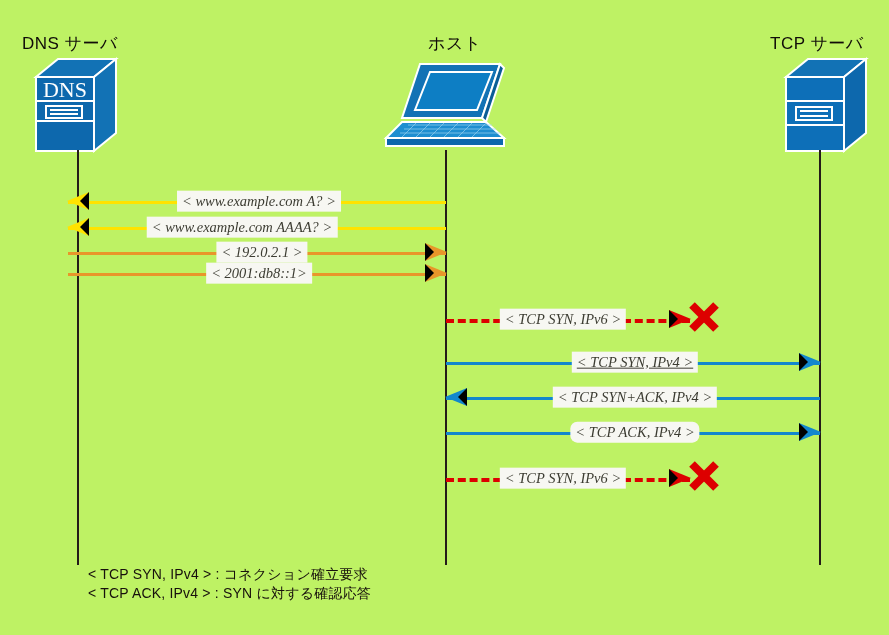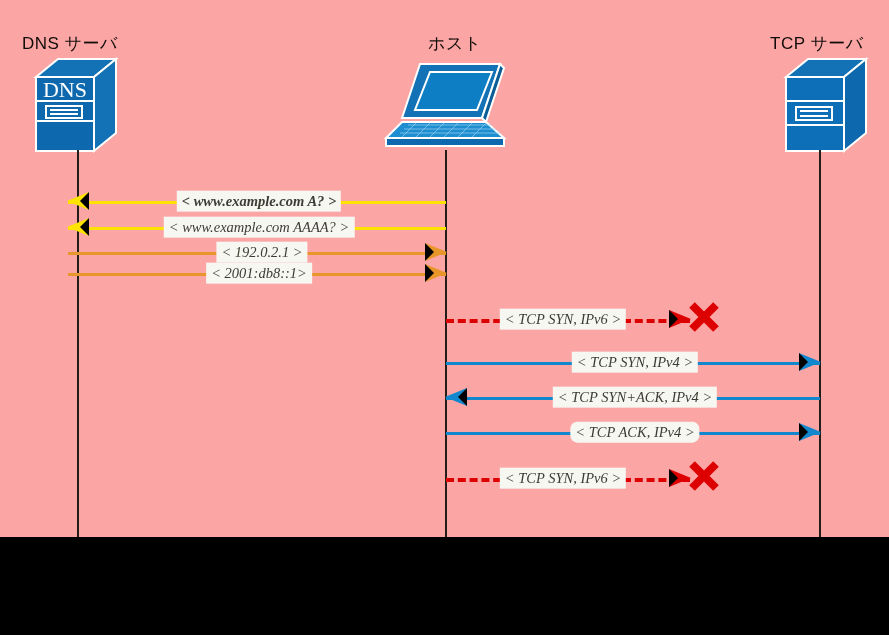--- a/index.html
+++ b/index.html
@@ -3,22 +3,22 @@
 <meta charset="utf-8">
 <style>
   html, body {
     margin: 0;
     padding: 0;
     background: #000000;
   }
   #canvas {
     position: relative;
     width: 889px;
-    height: 537px;
-    background: #fca5a5;
+    height: 635px;
+    background: #bef264;
     overflow: hidden;
     font-family: "Liberation Sans", sans-serif;
   }
 
   
   .node-title {
     position: absolute;
     font-family: "Liberation Sans", sans-serif;
     font-size: 17px;
     color: #100c08;
@@ -180,26 +180,26 @@
 
   <div class="lifeline" style="left:77px;  top:150px; height:415px;"></div>
   <div class="lifeline" style="left:445px; top:150px; height:415px;"></div>
   <div class="lifeline" style="left:819px; top:150px; height:415px;"></div>
 
   <div id="messages-layer">
       <div class="msg to-left" style="left: 68px; top: 201px; width: 378px;">
         <div class="shaft" style="border-top-color: rgb(255, 227, 0);"></div>
         <div class="head" style="border-right-color: rgb(255, 227, 0);"></div>
       </div>
-      <div class="msg-label" style="left: 259px; top: 201px; font-weight: bold;">&lt; www.example.com  A? &gt;</div>
+      <div class="msg-label" style="left: 259px; top: 201px;">&lt; www.example.com  A? &gt;</div>
       <div class="msg to-left" style="left: 68px; top: 227px; width: 378px;">
         <div class="shaft" style="border-top-color: rgb(255, 227, 0);"></div>
         <div class="head" style="border-right-color: rgb(255, 227, 0);"></div>
       </div>
-      <div class="msg-label" style="left: 259px; top: 227px;">&lt; www.example.com  AAAA? &gt;</div>
+      <div class="msg-label" style="left: 242px; top: 227px;">&lt; www.example.com  AAAA? &gt;</div>
       <div class="msg to-right" style="left: 68px; top: 252px; width: 378px;">
         <div class="shaft" style="border-top-color: rgb(232, 150, 42);"></div>
         <div class="head" style="border-left-color: rgb(232, 150, 42);"></div>
       </div>
       <div class="msg-label" style="left: 262px; top: 252px;">&lt; 192.0.2.1 &gt;</div>
       <div class="msg to-right" style="left: 68px; top: 273px; width: 378px;">
         <div class="shaft" style="border-top-color: rgb(232, 150, 42);"></div>
         <div class="head" style="border-left-color: rgb(232, 150, 42);"></div>
       </div>
       <div class="msg-label" style="left: 259px; top: 273px;">&lt; 2001:db8::1&gt;</div>
@@ -209,21 +209,21 @@
       </div>
       <div class="msg-label" style="left: 563px; top: 319px;">&lt; TCP SYN, IPv6 &gt;</div>
       <div class="fail-x" style="left: 704px; top: 319px;"><svg width="34" height="34" viewBox="0 0 34 34">
           <line x1="5" y1="5" x2="29" y2="29" stroke="#dd0000" stroke-width="8" stroke-linecap="butt"></line>
           <line x1="29" y1="5" x2="5" y2="29" stroke="#dd0000" stroke-width="8" stroke-linecap="butt"></line>
         </svg></div>
       <div class="msg to-right" style="left: 446px; top: 362px; width: 374px;">
         <div class="shaft" style="border-top-color: rgb(18, 135, 205);"></div>
         <div class="head" style="border-left-color: rgb(18, 135, 205);"></div>
       </div>
-      <div class="msg-label" style="left: 635px; top: 362px;">&lt; TCP SYN, IPv4 &gt;</div>
+      <div class="msg-label" style="left: 635px; top: 362px; text-decoration: underline;">&lt; TCP SYN, IPv4 &gt;</div>
       <div class="msg to-left" style="left: 446px; top: 397px; width: 374px;">
         <div class="shaft" style="border-top-color: rgb(18, 135, 205);"></div>
         <div class="head" style="border-right-color: rgb(18, 135, 205);"></div>
       </div>
       <div class="msg-label" style="left: 635px; top: 397px;">&lt; TCP SYN+ACK, IPv4 &gt;</div>
       <div class="msg to-right" style="left: 446px; top: 432px; width: 374px;">
         <div class="shaft" style="border-top-color: rgb(18, 135, 205);"></div>
         <div class="head" style="border-left-color: rgb(18, 135, 205);"></div>
       </div>
       <div class="msg-label" style="left: 635px; top: 432px; border-radius: 7px;">&lt; TCP ACK, IPv4 &gt;</div>

